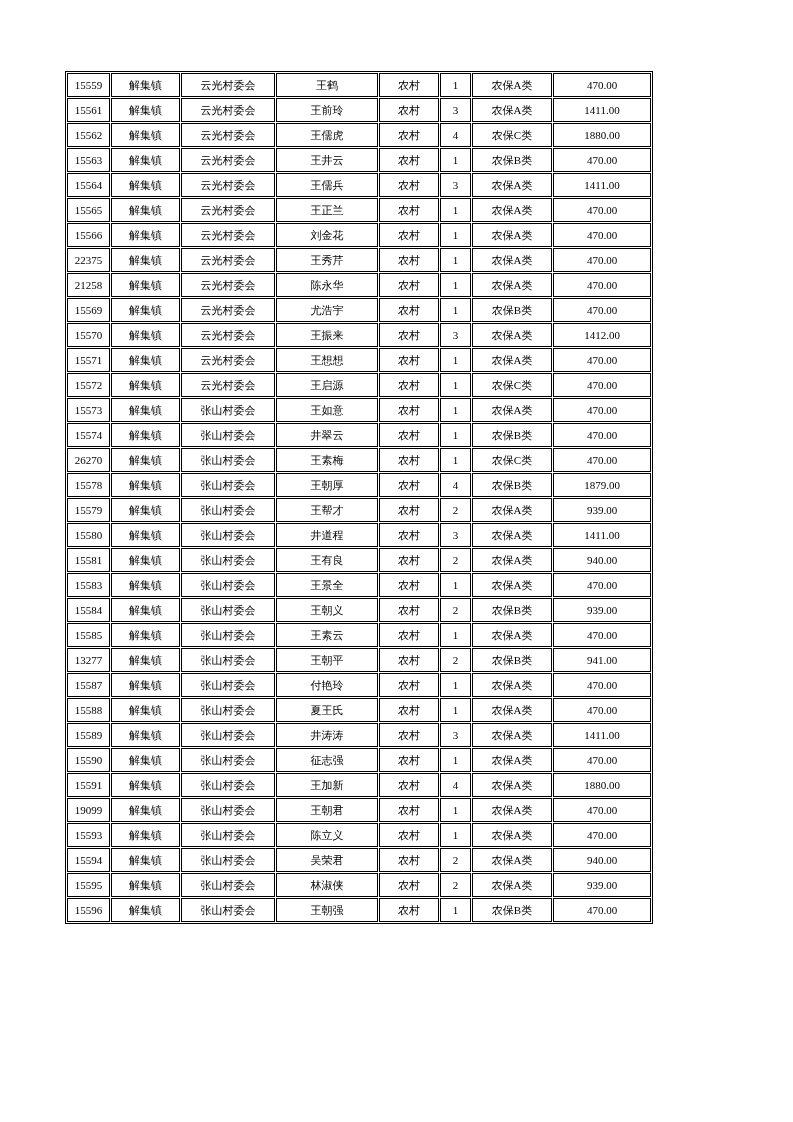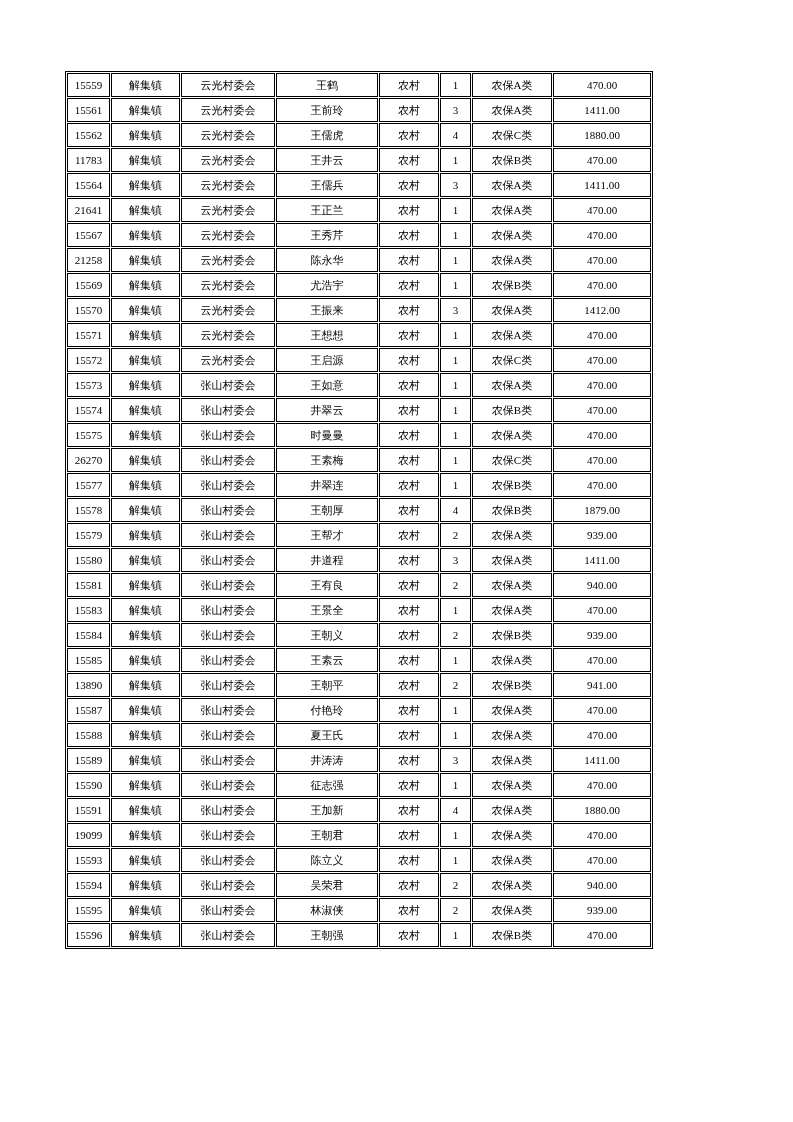--- a/index.html
+++ b/index.html
@@ -79,51 +79,61 @@
           <td>15562</td>
           <td>解集镇</td>
           <td>云光村委会</td>
           <td>王儒虎</td>
           <td>农村</td>
           <td>4</td>
           <td>农保C类</td>
           <td>1880.00</td>
         </tr>
         <tr>
-          <td>11783</td>
+          <td>15563</td>
           <td>解集镇</td>
           <td>云光村委会</td>
           <td>王井云</td>
           <td>农村</td>
           <td>1</td>
           <td>农保B类</td>
           <td>470.00</td>
         </tr>
         <tr>
           <td>15564</td>
           <td>解集镇</td>
           <td>云光村委会</td>
           <td>王儒兵</td>
           <td>农村</td>
           <td>3</td>
           <td>农保A类</td>
           <td>1411.00</td>
         </tr>
         <tr>
-          <td>21641</td>
+          <td>15565</td>
           <td>解集镇</td>
           <td>云光村委会</td>
           <td>王正兰</td>
           <td>农村</td>
           <td>1</td>
           <td>农保A类</td>
           <td>470.00</td>
         </tr>
         <tr>
-          <td>15567</td>
+          <td>15566</td>
+          <td>解集镇</td>
+          <td>云光村委会</td>
+          <td>刘金花</td>
+          <td>农村</td>
+          <td>1</td>
+          <td>农保A类</td>
+          <td>470.00</td>
+        </tr>
+        <tr>
+          <td>22375</td>
           <td>解集镇</td>
           <td>云光村委会</td>
           <td>王秀芹</td>
           <td>农村</td>
           <td>1</td>
           <td>农保A类</td>
           <td>470.00</td>
         </tr>
         <tr>
           <td>21258</td>
@@ -189,50 +199,30 @@
           <td>15574</td>
           <td>解集镇</td>
           <td>张山村委会</td>
           <td>井翠云</td>
           <td>农村</td>
           <td>1</td>
           <td>农保B类</td>
           <td>470.00</td>
         </tr>
         <tr>
-          <td>15575</td>
-          <td>解集镇</td>
-          <td>张山村委会</td>
-          <td>时曼曼</td>
-          <td>农村</td>
-          <td>1</td>
-          <td>农保A类</td>
-          <td>470.00</td>
-        </tr>
-        <tr>
           <td>26270</td>
           <td>解集镇</td>
           <td>张山村委会</td>
           <td>王素梅</td>
           <td>农村</td>
           <td>1</td>
           <td>农保C类</td>
           <td>470.00</td>
         </tr>
         <tr>
-          <td>15577</td>
-          <td>解集镇</td>
-          <td>张山村委会</td>
-          <td>井翠连</td>
-          <td>农村</td>
-          <td>1</td>
-          <td>农保B类</td>
-          <td>470.00</td>
-        </tr>
-        <tr>
           <td>15578</td>
           <td>解集镇</td>
           <td>张山村委会</td>
           <td>王朝厚</td>
           <td>农村</td>
           <td>4</td>
           <td>农保B类</td>
           <td>1879.00</td>
         </tr>
         <tr>
@@ -289,21 +279,21 @@
           <td>15585</td>
           <td>解集镇</td>
           <td>张山村委会</td>
           <td>王素云</td>
           <td>农村</td>
           <td>1</td>
           <td>农保A类</td>
           <td>470.00</td>
         </tr>
         <tr>
-          <td>13890</td>
+          <td>13277</td>
           <td>解集镇</td>
           <td>张山村委会</td>
           <td>王朝平</td>
           <td>农村</td>
           <td>2</td>
           <td>农保B类</td>
           <td>941.00</td>
         </tr>
         <tr>
           <td>15587</td>

